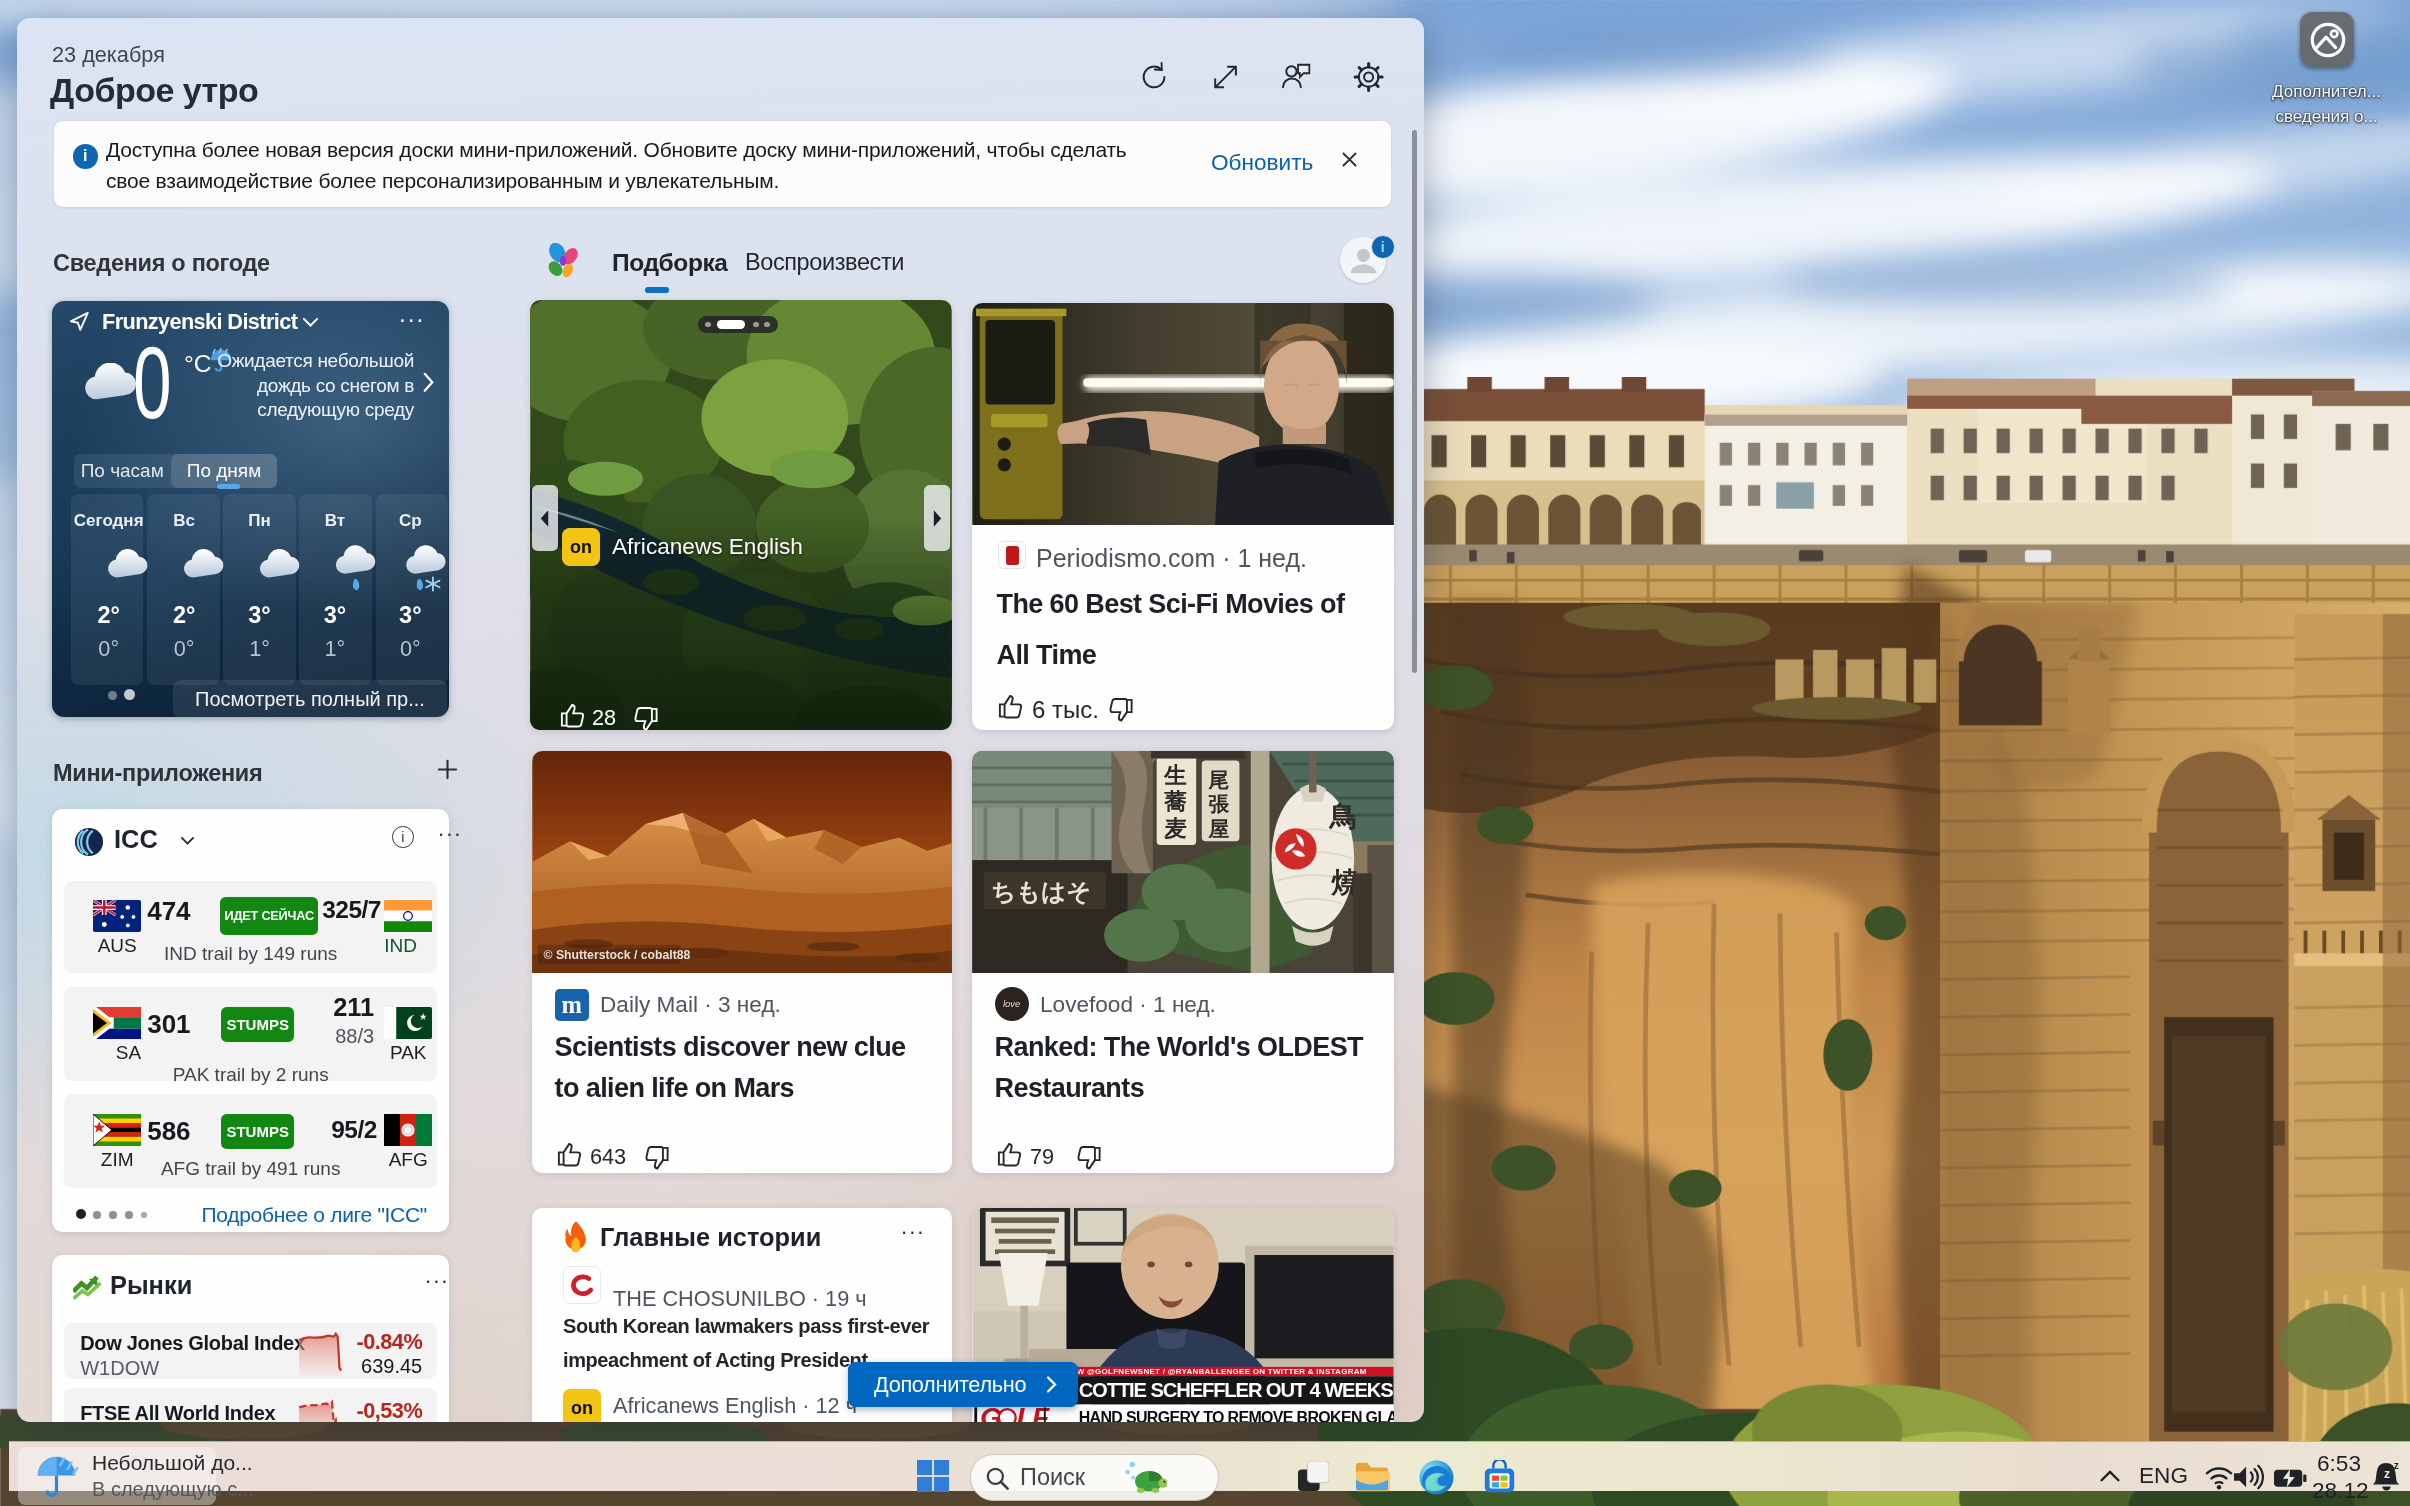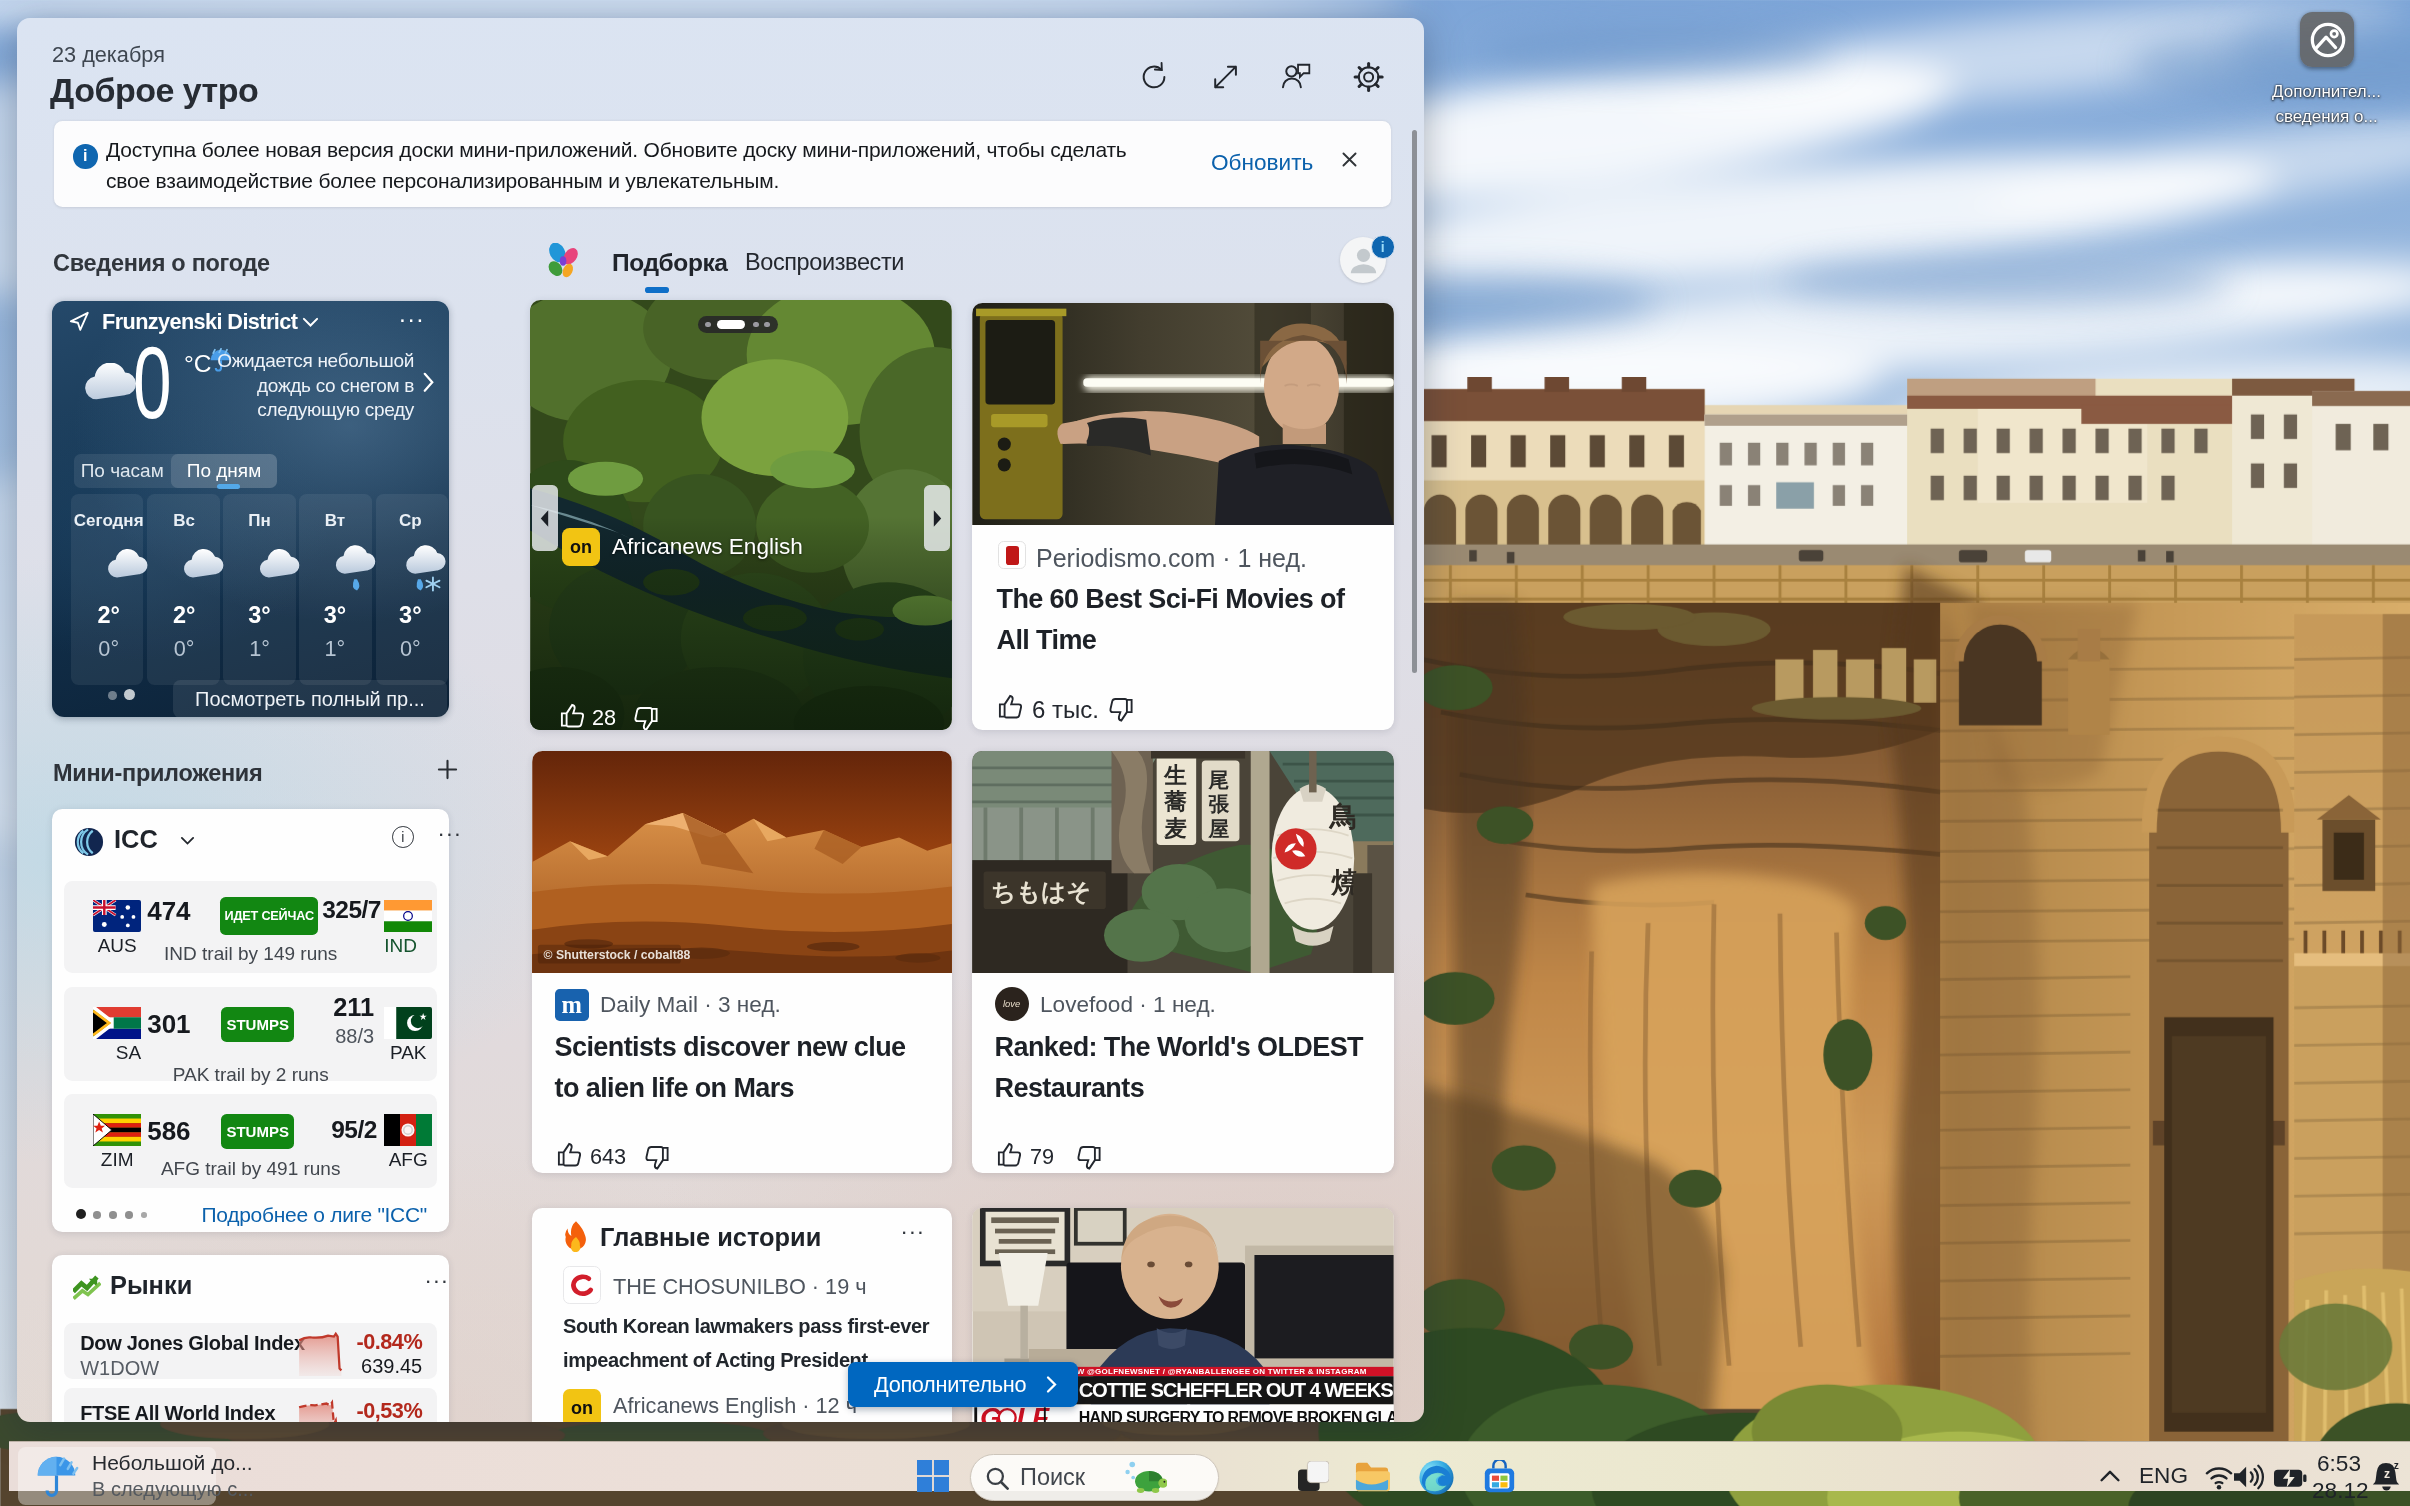--- a/index.html
+++ b/index.html
@@ -766,21 +766,21 @@
   <path d="M306 70 Q312 18 356 22 Q398 26 398 72 Q398 50 380 44 Q340 30 316 60 Z" fill="#8a6844"></path>
   <path d="M306 86 Q306 40 352 34 Q396 40 398 86 L398 40 L306 40 Z" fill="#6b5036"></path>
   <path d="M330 128 Q352 140 376 128 L376 150 L330 150 Z" fill="#c29a7a"></path>
   <path d="M258 236 L262 168 Q300 146 352 152 Q410 158 430 180 L448 236 Z" fill="#1f2026"></path>
   <path d="M300 160 Q352 148 400 166 L404 182 Q352 164 302 176 Z" fill="#15161a"></path>
   <path d="M332 88 q7 -3 14 0 M356 88 q7 -3 14 0" stroke="#b89274" stroke-width="2" fill="none" opacity="0.55"></path>
  </svg>
  <div class="a" style="left:26px;top:238px;width:28px;height:28px;border-radius:5.6px;background:#fff;border:0.9px solid #e2e2e2;"></div>
  <div class="a" style="left:34px;top:243px;width:13px;height:19px;background:#c01818;border-radius:2.8px;"></div>
  <div class="a" style="left:64px;top:241px;font-size:25px;color:#4e555e;">Periodismo.com · 1 нед.</div>
- <div class="a" style="left:24.5px;top:276px;width:386px;font-size:27px;line-height:41px;font-weight:bold;color:#1d2127;letter-spacing:-0.6px;white-space:nowrap;">The 60 Best Sci-Fi Movies of<br>All Time</div>
+ <div class="a" style="left:24.5px;top:276px;width:386px;font-size:27px;line-height:51px;font-weight:bold;color:#1d2127;letter-spacing:-0.6px;white-space:nowrap;">The 60 Best Sci-Fi Movies of<br>All Time</div>
  <svg class="a" style="left:26px;top:391px;" width="24.5" height="24.5" viewBox="0 0 26 26">
         <path d="M2 11 h5 v13 h-5 z M7 22 v-11 l6 -9 q3 0.5 2.5 4 l-1.5 5 h8 q3 0 2.4 3.4 l-1.8 8 q-0.6 2.6 -3.4 2.6 h-10 q-1.2 0 -2.2 -1" fill="none" stroke="#23272e" stroke-width="2"></path>
       </svg>
  <div class="a" style="left:60px;top:393px;font-size:24px;color:#23272e;">6 тыс.</div>
  <svg class="a" style="left:137px;top:395px;" width="24.5" height="24.5" viewBox="0 0 26 26">
         <g transform="rotate(180 13 13)">
           <path d="M2 11 h5 v13 h-5 z M7 22 v-11 l6 -9 q3 0.5 2.5 4 l-1.5 5 h8 q3 0 2.4 3.4 l-1.8 8 q-0.6 2.6 -3.4 2.6 h-10 q-1.2 0 -2.2 -1" fill="none" stroke="#23272e" stroke-width="2"></path>
         </g>
       </svg>
 </div>
@@ -919,21 +919,21 @@
  <svg class="a" style="left:31px;top:12.2px;" width="26" height="32" viewBox="0 0 28 34">
   <path d="M14 1 q8 8 10 16 a11 11 0 1 1 -21 1 q-2 -4 2 -9 q0 6 4 8 q-2 -10 5 -16 z" fill="#f4600c"></path>
   <path d="M14 18 q5 5 4 9 a5 5 0 1 1 -9 0.5 q-1 -5 5 -9.5 z" fill="#fcb81c"></path>
  </svg>
  <div class="a" style="left:68px;top:15px;font-size:25.4px;font-weight:600;color:#1e2228;">Главные истории</div>
  <div class="a" style="left:369px;top:5.6px;font-size:22.6px;color:#30353c;letter-spacing:1.9px;">...</div>
  <div class="a" style="left:31px;top:58px;width:38px;height:38px;border-radius:6.6px;background:#fff;border:0.9px solid #e8e8ea;"></div>
  <svg class="a" style="left:38px;top:65px;" width="24.5" height="24.5" viewBox="0 0 26 26">
         <path d="M20 6 a10 9 0 1 0 2 12" fill="none" stroke="#d21e2b" stroke-width="5" stroke-linecap="round"></path>
       </svg>
- <div class="a" style="left:81px;top:66px;font-size:21.7px;color:#4e555e;">THE CHOSUNILBO · 19 ч</div>
+ <div class="a" style="left:81px;top:78px;font-size:21.7px;color:#4e555e;">THE CHOSUNILBO · 19 ч</div>
  <div class="a" style="left:31px;top:101px;width:377px;font-size:20px;line-height:34px;font-weight:600;color:#21262c;letter-spacing:-0.4px;white-space:nowrap;">South Korean lawmakers pass first-ever<br>impeachment of Acting President</div>
  <div class="a" style="left:31px;top:181px;width:38px;height:38px;border-radius:6.6px;background:#f2c413;"></div>
  <div class="a" style="left:31px;top:181px;width:38px;height:38px;font-size:18px;font-weight:bold;color:#101010;text-align:center;line-height:38px;">on</div>
  <div class="a" style="left:81px;top:185px;font-size:21.7px;color:#4e555e;">Africanews English · 12 ч</div>
  <div class="a" style="left:31px;top:206px;width:377px;font-size:20px;line-height:34px;font-weight:600;color:#21262c;letter-spacing:-0.4px;white-space:nowrap;">Azerbaijan plane crash investigation to</div>
 </div>
 
 <div class="card" style="left:955px;top:1190px;width:422px;height:282px;overflow:hidden;">
  <svg class="a" style="left:0;top:0;" width="422" height="282" viewBox="0 0 448 300">
   <rect width="448" height="300" fill="#cfc5b4"></rect>

